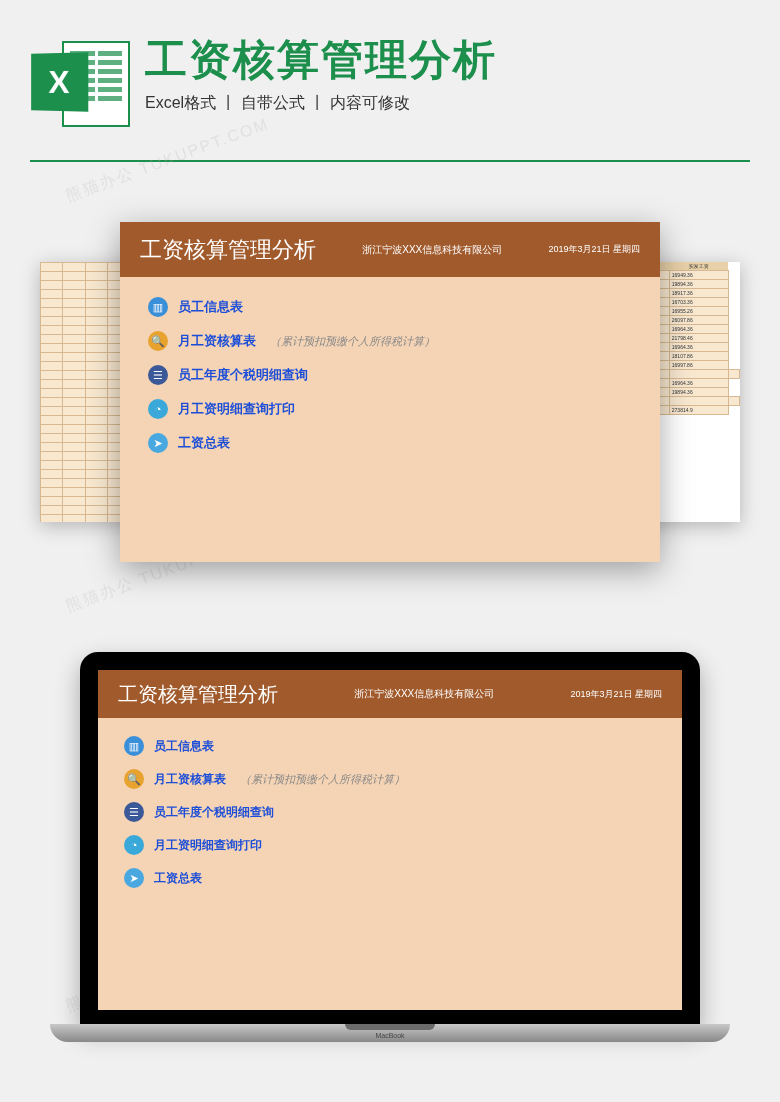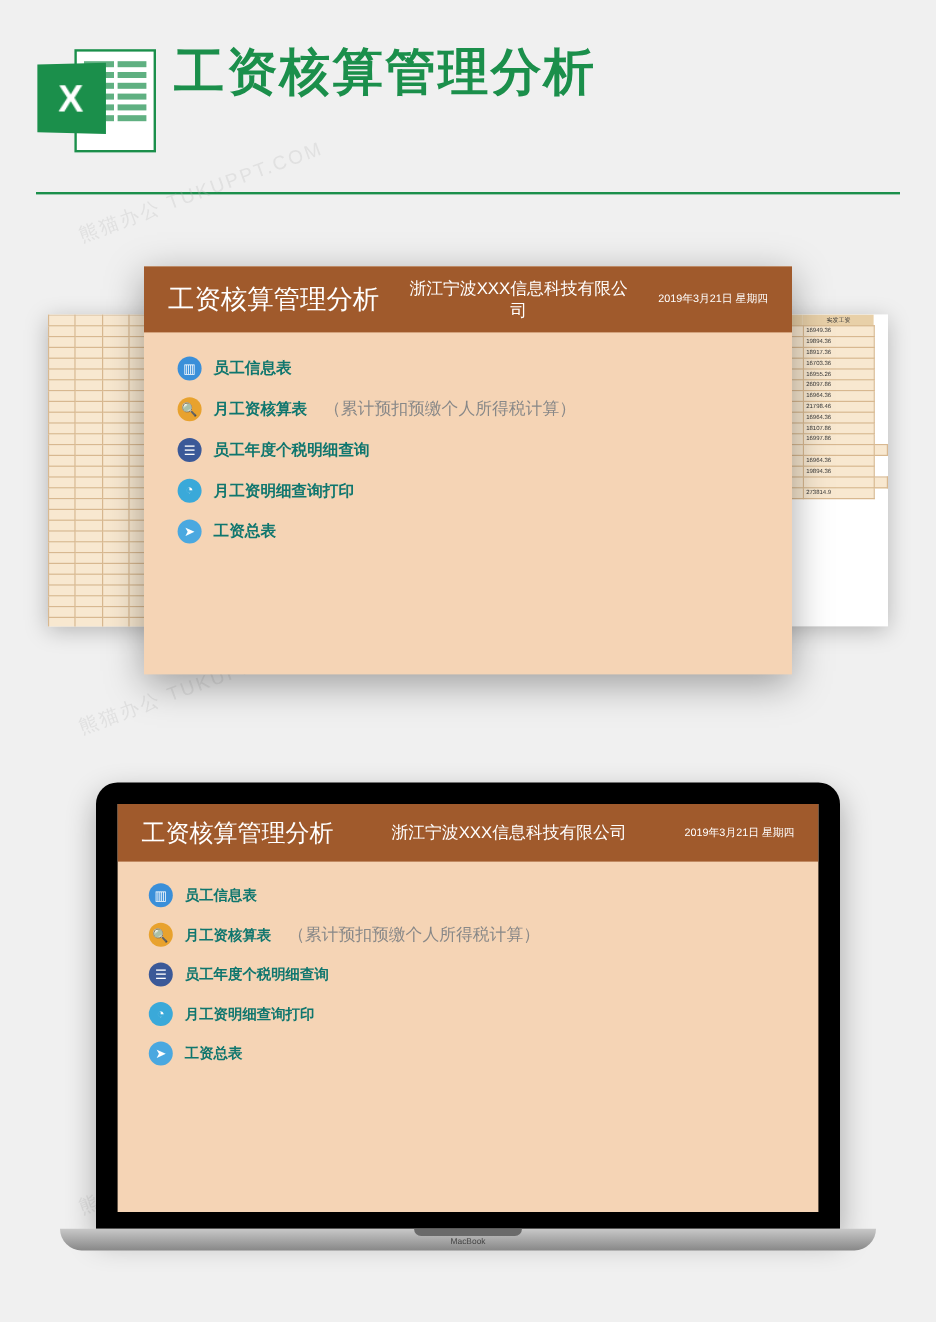--- a/index.html
+++ b/index.html
@@ -113,41 +113,41 @@
   .card-header {
     background: #a05a2c;
     color: #fff;
     height: 55px;
     display: flex;
     align-items: center;
     padding: 0 20px;
     gap: 20px;
   }
   .card-title { font-size: 22px; font-weight: 400; flex-shrink: 0; }
-  .card-meta { font-size: 14px; flex: 1; text-align: center; }
+  .card-meta { font-size: 10px; flex: 1; text-align: center; }
   .card-date { font-size: 9px; white-space: nowrap; text-align: right; }
   .menu {
     padding: 20px 28px;
     display: flex;
     flex-direction: column;
     gap: 14px;
   }
   .menu-item { display: flex; align-items: center; gap: 10px; }
   .micon {
     width: 20px; height: 20px; border-radius: 50%;
     display: flex; align-items: center; justify-content: center;
     color: #fff; font-size: 11px; flex-shrink: 0;
   }
   .c-blue { background: #3a8fd9; }
   .c-orange { background: #e8a22e; }
   .c-navy { background: #3b5998; }
   .c-cyan { background: #3aa9d9; }
   .c-sky { background: #4aa8e0; }
-  .mlabel { color: #0f766e; font-size: 13px; font-weight: bold; }
-  .mnote { color: #888; font-size: 14px; margin-left: 4px; }
+  .mlabel { color: #1d4ed8; font-size: 13px; font-weight: bold; }
+  .mnote { color: #888; font-size: 11px; margin-left: 4px; font-style: italic; }
   
   .laptop-area {
     position: relative;
     width: 780px;
     margin-top: 70px;
     display: flex;
     justify-content: center;
   }
   .laptop {
     width: 620px;
@@ -226,20 +226,25 @@
         </div>
       <div class="row">
           <div class="cell"></div>
           <div class="cell"></div>
         </div>
     </div>
     <div class="excel-front">X</div>
   </div>
   <div class="title-block">
     <div class="main-title">工资核算管理分析</div>
+    <div class="subtitle">
+      <span>Excel格式</span> 丨
+      <span>自带公式</span> 丨
+      <span>内容可修改</span>
+    </div>
   </div>
 </div>
 <hr class="divider">
 
 <div class="preview-area">
   <div class="sheet-bg sheet-left">
     <table>
         <tbody id="bg-left-body">
           <tr>
             <td>&nbsp;&nbsp;</td>

